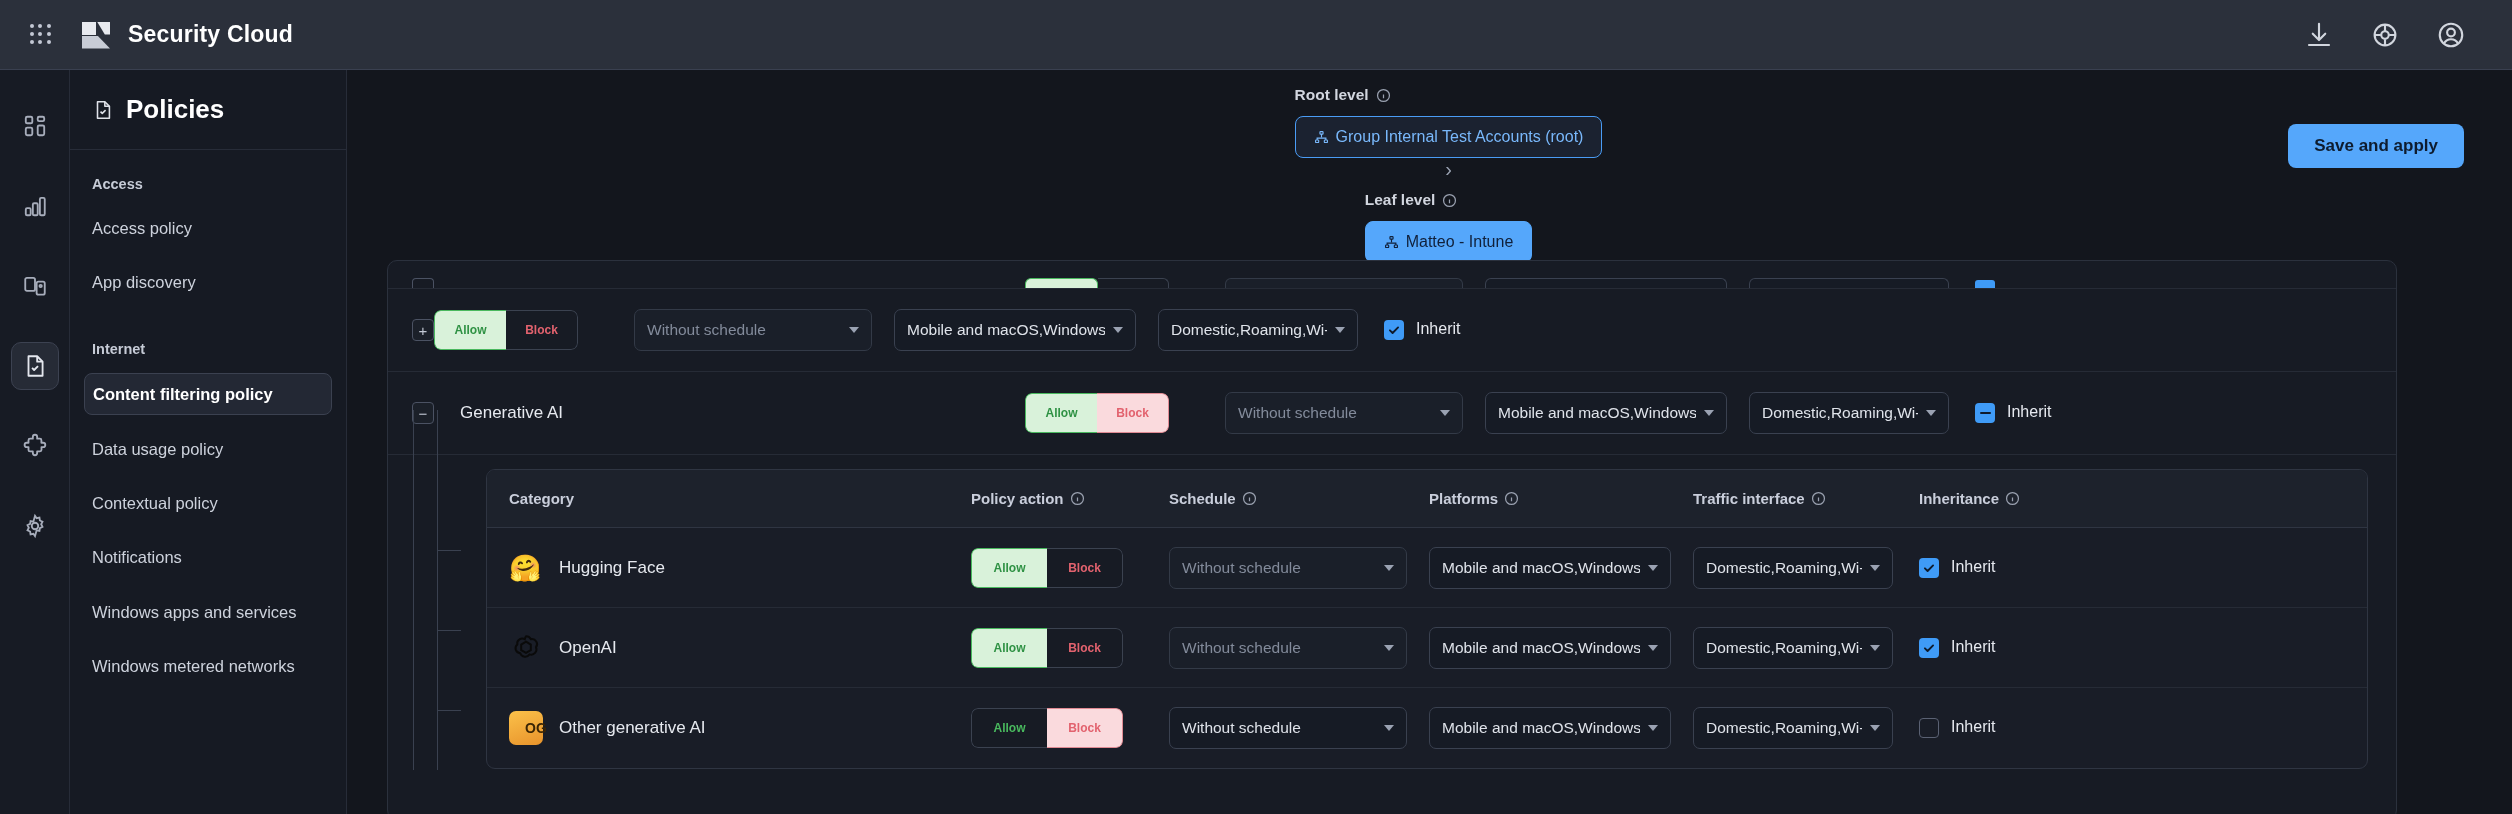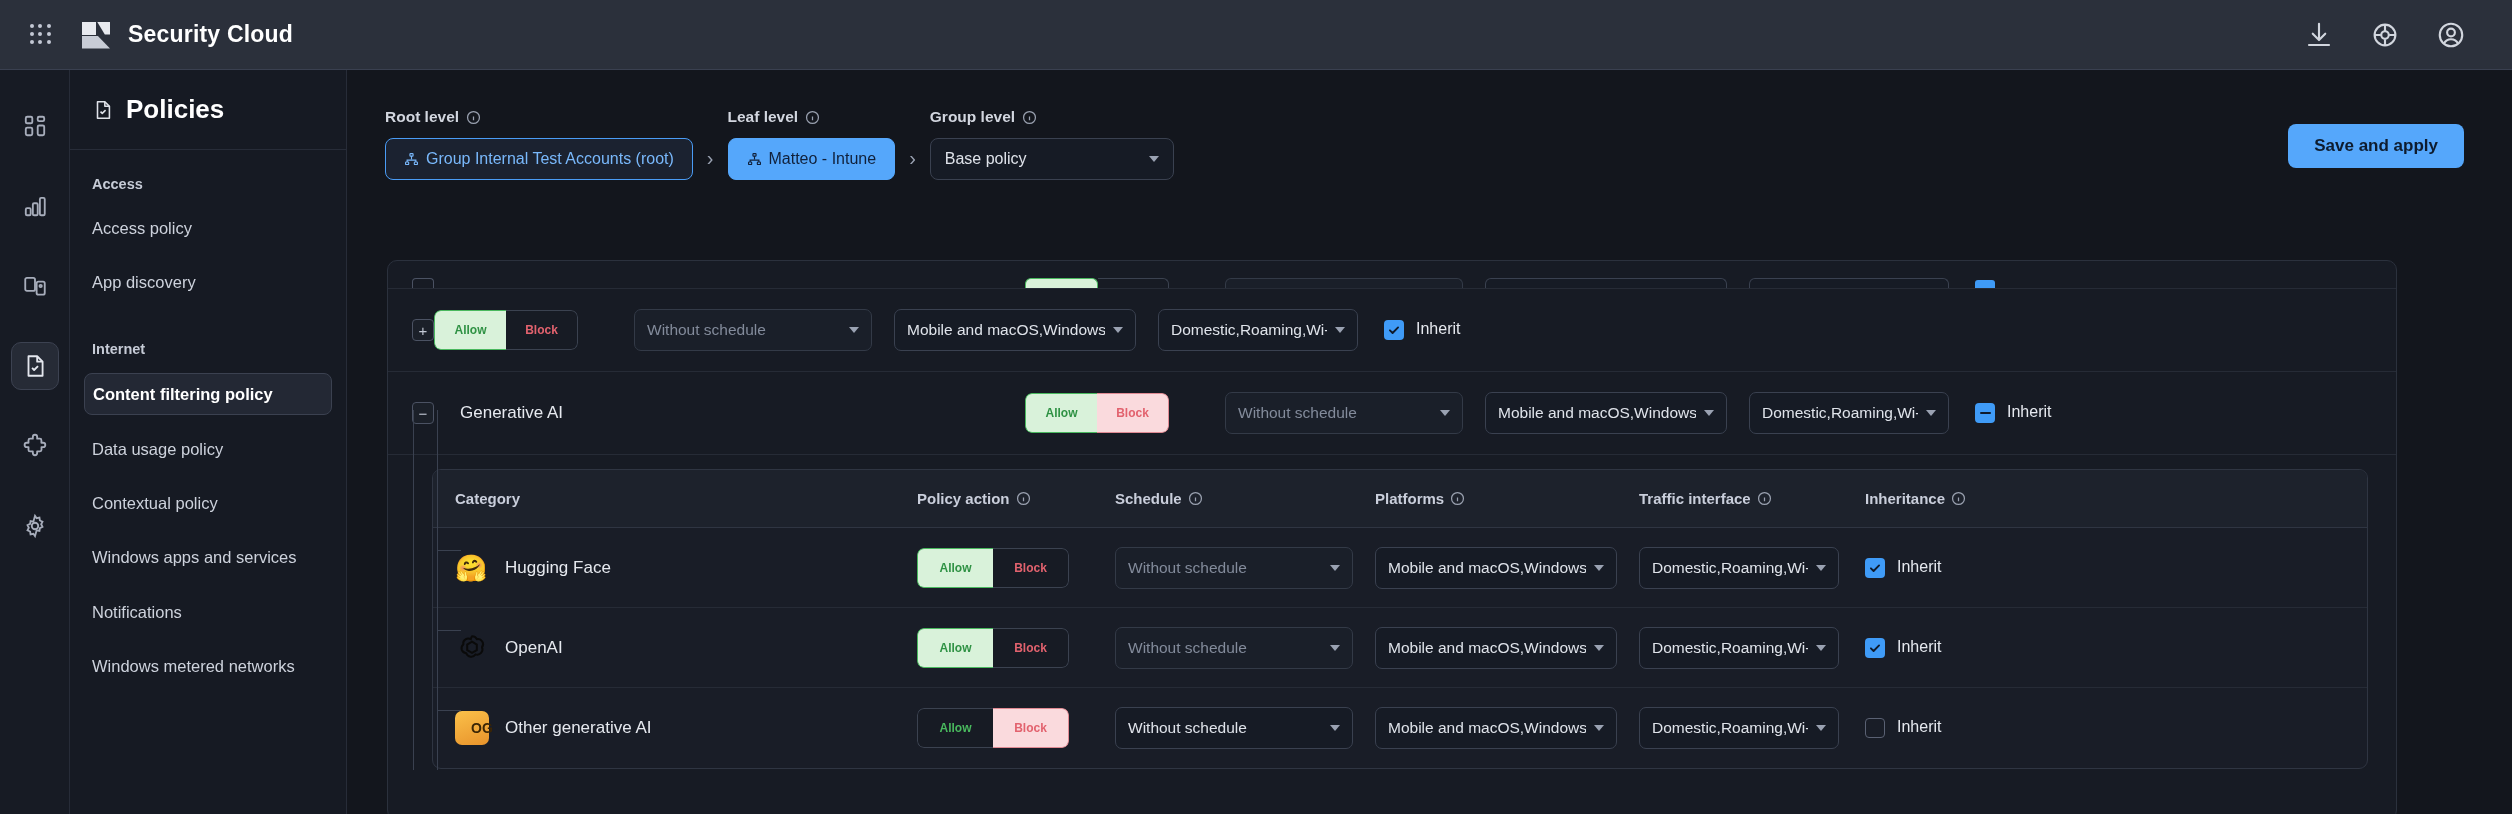--- a/index.html
+++ b/index.html
@@ -55,21 +55,21 @@
   .sb-body { padding:26px 0 0 0; }
   .sb-group { color:#c6cbd6; font-size:14.5px; font-weight:700; padding:0 0 0 22px; margin-bottom:16px; }
   .sb-group.second { margin-top:38px; }
   .sb-item { color:#cdd2dc; font-size:16.5px; line-height:1.35; padding:9px 18px 9px 22px; margin:0 14px 14px 0;
      cursor:pointer; border-radius:8px; }
   .sb-item.active { background:#232834; border:1px solid #3b4150; font-weight:700; color:#ffffff;
      margin-left:14px; padding-left:8px; }
 
   
   .main { position:absolute; top:70px; left:347px; width:2165px; height:744px; background:#13161d; }
-  .breadcrumb-bar { height:110px; padding:16px 0 0 38px; display:flex; align-items:flex-end; }
+  .breadcrumb-bar { height:110px; padding:16px 0 0 38px; display:flex; align-items:center;flex-direction:column; }
   .bc-group { display:flex; flex-direction:column; }
   .bc-label { color:#d2d6df; font-size:15.5px; font-weight:600; display:flex; align-items:center; gap:7px; margin-bottom:12px; }
   .info-i { width:15px; height:15px; flex:0 0 auto; color:#9aa1b0; }
   .info-i svg { width:100%; height:100%; display:block; }
   .bc-row { display:flex; align-items:center; }
   .chip {
     height:42px; display:flex; align-items:center; gap:7px; padding:0 18px; border-radius:8px;
     font-size:16px; white-space:nowrap; cursor:pointer;
   }
   .chip.root { background:#1b2230; border:1.5px solid #4a9cf5; color:#79b8fb; }
@@ -131,21 +131,21 @@
   .c-traf  { width:200px; margin-left:22px; }
   .c-inh   { margin-left:26px; }
 
   
   .subwrap { position:relative; padding:14px 0 0 0; }
   .treelines { position:absolute; left:25px; top:0; width:72px; height:100%; pointer-events:none; }
   .tl-v { position:absolute; left:0; top:-45px; width:1px; background:#3a4150; }
   .tl-v2 { position:absolute; left:24px; top:-45px; width:1px; background:#3a4150; }
   .tl-h { position:absolute; width:24px; height:1px; background:#3a4150; }
   .subcard {
-    margin-left:44px; margin-right:28px; background:#191d27;
+    margin-left:98px; margin-right:28px; background:#191d27;
     border:1px solid #2f3542; border-radius:9px; overflow:hidden;
   }
   .subhead { display:flex; align-items:center; height:58px; background:#1d222c; border-bottom:1px solid #2f3542; padding-left:22px; }
   .th { color:#c9cedb; font-size:15px; font-weight:600; display:flex; align-items:center; gap:6px; flex:0 0 auto; }
   .subrow { display:flex; align-items:center; height:80px; border-bottom:1px solid #262b36; padding-left:22px; }
   .subrow:last-child { border-bottom:none; }
   .cat { display:flex; align-items:center; gap:16px; flex:0 0 auto; }
   .cat-label { color:#e6e9ef; font-size:17px; }
   .logo-box { width:34px;height:34px;border-radius:7px;display:flex;align-items:center;justify-content:center;flex:0 0 auto; }
   .logo-emoji { font-size:26px; line-height:1; }
@@ -260,22 +260,22 @@
   </div>
   <div class="sb-body">
     <div class="sb-group">Access</div>
     <div class="sb-item">Access policy</div>
     <div class="sb-item">App discovery</div>
 
     <div class="sb-group second">Internet</div>
     <div class="sb-item active">Content filtering policy</div>
     <div class="sb-item">Data usage policy</div>
     <div class="sb-item">Contextual policy</div>
+    <div class="sb-item">Notifications</div>
     <div class="sb-item">Windows apps and services</div>
-    <div class="sb-item">Notifications</div>
     <div class="sb-item">Windows metered networks</div>
   </div>
 </div>
 
 <div class="main">
 
   <div class="breadcrumb-bar">
     <div class="bc-group">
       <div class="bc-label">
         <span>Root level</span>

